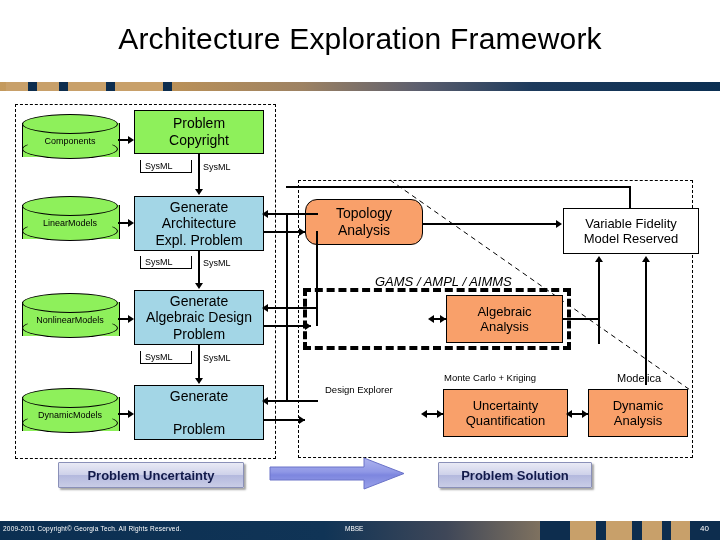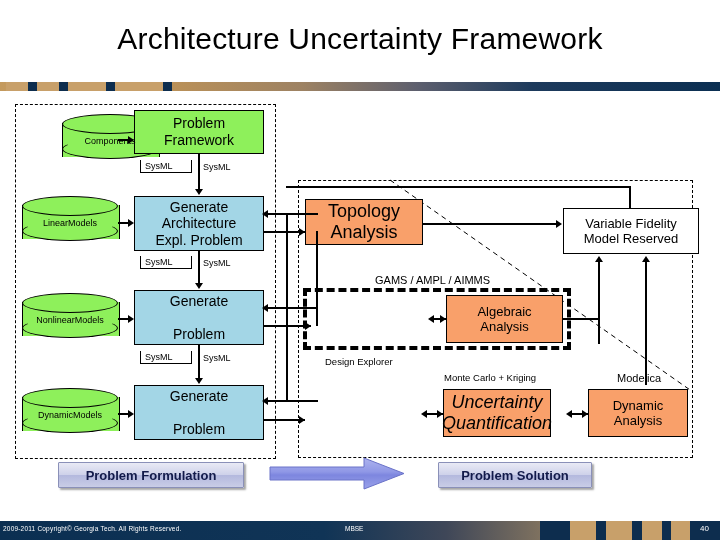--- a/index.html
+++ b/index.html
@@ -78,37 +78,37 @@
      box-shadow:2px 2px 2px rgba(0,0,0,0.35);
      display:flex;align-items:center;justify-content:center;
      font-size:13px;font-weight:bold;color:#121a4a;}
   .tlabel{position:absolute;font-size:15px;font-weight:bold;color:#1d2a8a;}
 </style>
 </head>
 <body>
 
 <div id="stage">
 
-  <div class="title">Architecture Uncertainty Framework</div>
+  <div class="title">Architecture Exploration Framework</div>
 
   <div class="topbar">
     <div class="grad"></div>
     <div class="tan" style="left:6px;width:22px;"></div>
     <div class="seg" style="left:28px;width:9px;"></div>
     <div class="tan" style="left:37px;width:22px;"></div>
     <div class="seg" style="left:59px;width:9px;"></div>
     <div class="tan" style="left:68px;width:38px;"></div>
     <div class="seg" style="left:106px;width:9px;"></div>
     <div class="tan" style="left:115px;width:48px;"></div>
     <div class="seg" style="left:163px;width:9px;"></div>
   </div>
 
   <div class="dashbox" style="left:15px;top:104px;width:261px;height:355px;"></div>
 
-  <div class="cyl" style="left:22px;top:114px;margin-left:40px;">
+  <div class="cyl" style="left:22px;top:114px;">
     <div class="body"></div>
     <div class="top"></div>
     <div class="bot"></div>
     <div class="lbl">Components</div>
   </div>
   <div class="cyl" style="left:22px;top:196px;">
     <div class="body"></div>
     <div class="top"></div>
     <div class="bot"></div>
     <div class="lbl">
@@ -134,36 +134,36 @@
     <div class="lbl">
       <span>Dynamic</span>
         <br>
       <span>Models</span>
     </div>
   </div>
 
   <div class="node green" style="left:134px;top:110px;width:130px;height:44px;font-size:14px;">
     <div>
       <span>Problem</span><br>
-      <span>Framework</span>
+      <span>Copyright</span>
     </div>
   </div>
 
   <div class="node blue" style="left:134px;top:196px;width:130px;height:55px;font-size:14px;">
     <div>
       <span>Generate</span><br>
       <span>Architecture</span><br>
       <span>Expl. Problem</span>
     </div>
   </div>
 
   <div class="node blue" style="left:134px;top:290px;width:130px;height:55px;font-size:14px;">
     <div>
       <span>Generate</span><br>
-      <br>
+      <span>Algebraic Design</span><br>
       <span>Problem</span>
     </div>
   </div>
 
   <div class="node blue" style="left:134px;top:385px;width:130px;height:55px;font-size:14px;">
     <div>
       <span>Generate</span><br>
       <br>
       <span>Problem</span>
     </div>
@@ -195,42 +195,42 @@
   <div class="arw arw-d" style="left:195px;top:378px;"></div>
   <div class="slab-box" style="left:140px;top:351px;width:52px;">SysML</div>
   <div class="slab" style="left:203px;top:353px;">SysML</div>
 
   <div class="dashbox" style="left:298px;top:180px;width:395px;height:278px;"></div>
 
   <svg class="diag" style="left:298px;top:180px;width:395px;height:278px;" viewBox="0 0 395 278">
     <line x1="92" y1="0" x2="395" y2="212" stroke="#000" stroke-width="1" stroke-dasharray="5,4"></line>
   </svg>
 
-  <div class="node orange" style="left:305px;top:199px;width:118px;height:46px;font-size:18px;">
+  <div class="node orange" style="left:305px;top:199px;width:118px;height:46px;font-size:14px;border-radius:12px;">
     <div>
       <span>Topology</span><br>
       <span>Analysis</span>
     </div>
   </div>
 
   <div class="dashthick" style="left:303px;top:288px;width:268px;height:62px;"></div>
-  <div class="slab" style="left:375px;top:274px;font-size:11px;">GAMS / AMPL / AIMMS</div>
+  <div class="slab" style="left:375px;top:274px;font-size:13px;font-style:italic;">GAMS / AMPL / AIMMS</div>
 
   <div class="node orange" style="left:446px;top:295px;width:117px;height:48px;font-size:13px;">
     <div>
       <span>Algebraic</span><br>
       <span>Analysis</span>
     </div>
   </div>
 
-  <div class="slab" style="left:325px;top:356px;font-size:9.5px;">Design Explorer</div>
+  <div class="slab" style="left:325px;top:384px;font-size:9.5px;">Design Explorer</div>
   <div class="slab" style="left:444px;top:372px;font-size:9.5px;">Monte Carlo + Kriging</div>
   <div class="slab" style="left:617px;top:372px;font-size:11px;">Modelica</div>
 
-  <div class="node orange" style="left:443px;top:389px;width:108px;height:48px;font-size:18px;font-style:italic;">
+  <div class="node orange" style="left:443px;top:389px;width:125px;height:48px;font-size:13px;">
     <div>
       <span>Uncertainty</span><br>
       <span>Quantification</span>
     </div>
   </div>
   <div class="node orange" style="left:588px;top:389px;width:100px;height:48px;font-size:13px;">
     <div>
       <span>Dynamic</span><br>
       <span>Analysis</span>
     </div>
@@ -281,21 +281,21 @@
 
   <div class="ln hl" style="left:423px;top:413px;width:20px;"></div>
   <div class="arw arw-r" style="left:437px;top:410px;"></div>
   <div class="arw arw-l" style="left:421px;top:410px;"></div>
 
   <div class="ln hl" style="left:568px;top:413px;width:20px;"></div>
   <div class="arw arw-r" style="left:582px;top:410px;"></div>
   <div class="arw arw-l" style="left:566px;top:410px;"></div>
 
   <div class="callout" style="left:58px;top:462px;width:186px;height:26px;">
-    <span>Problem Formulation</span>
+    <span>Problem Uncertainty</span>
   </div>
 
   <div class="callout" style="left:438px;top:462px;width:154px;height:26px;">
     <span>Problem Solution</span>
   </div>
 
   <svg style="position:absolute;left:268px;top:456px;width:140px;height:36px;" viewBox="0 0 140 36">
     <defs>
       <linearGradient id="tg" x1="0" y1="0" x2="0" y2="1">
         <stop offset="0%" stop-color="#aeb4ee"></stop>

